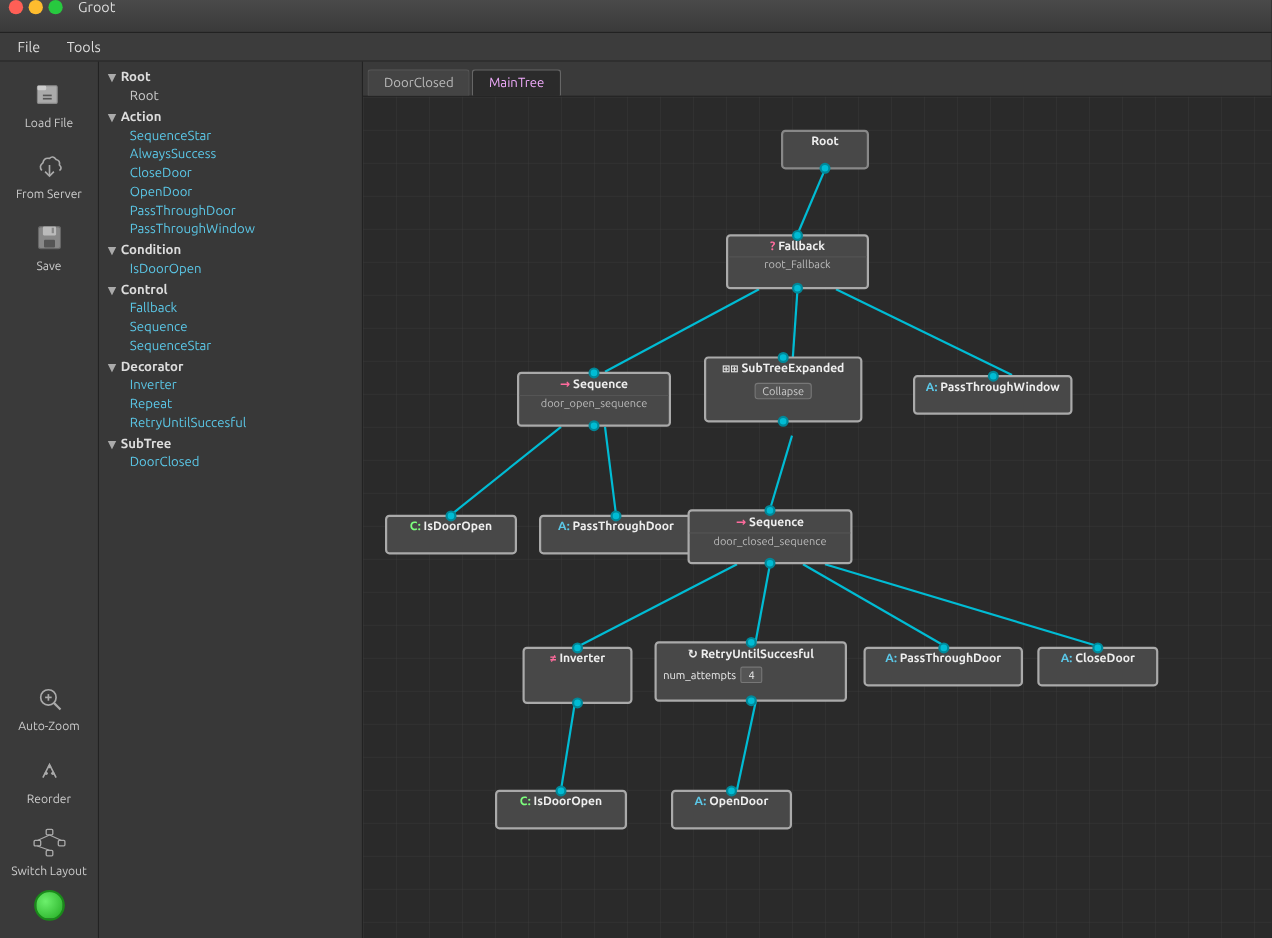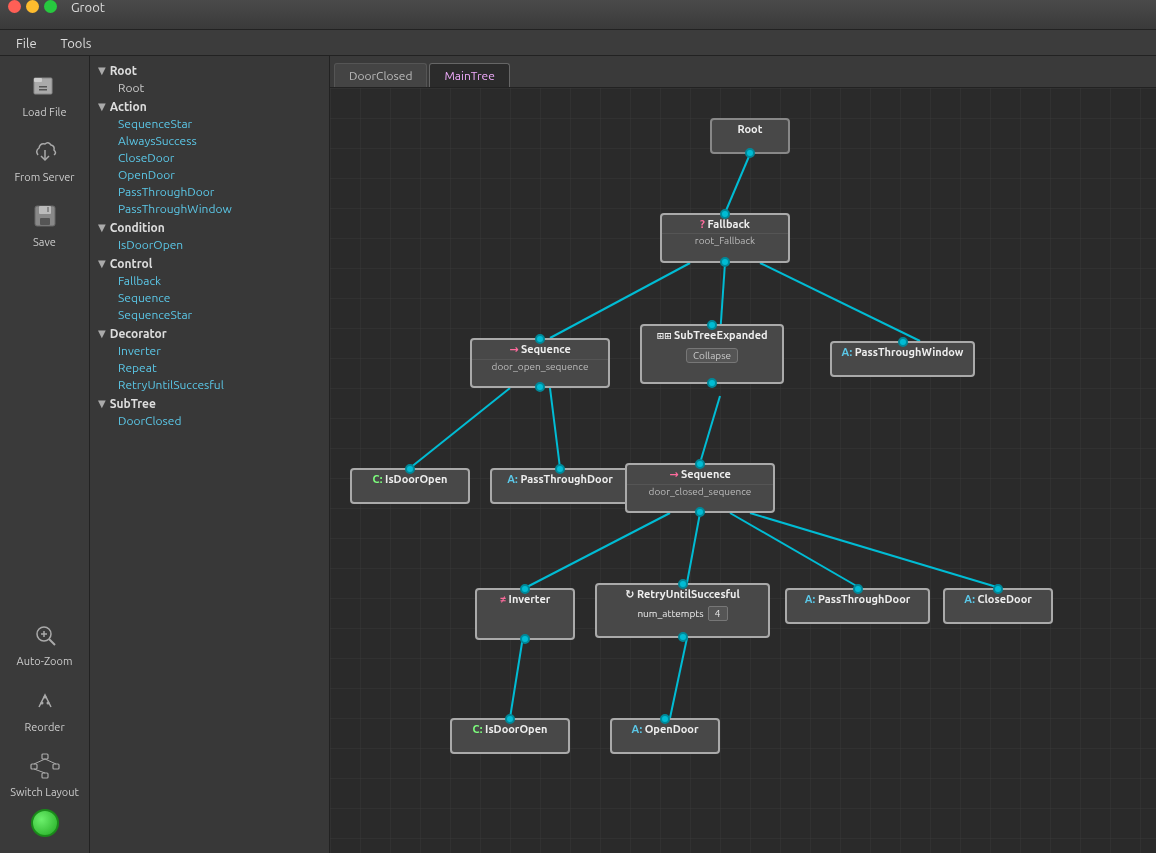--- a/index.html
+++ b/index.html
@@ -253,21 +253,20 @@
       margin: 2px auto;
       display: inline-block;
     }
 
     .param-row {
       display: flex;
       align-items: center;
       padding: 2px 6px;
       font-size: 10px;
       gap: 4px;
-      justify-content: center;
     }
     .param-value {
       background: #555;
       border: 1px solid #777;
       border-radius: 2px;
       padding: 1px 4px;
       color: #eee;
       min-width: 20px;
     }
   </style>

